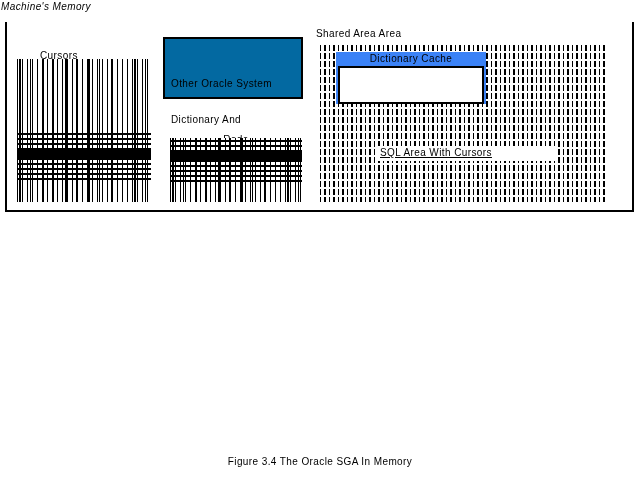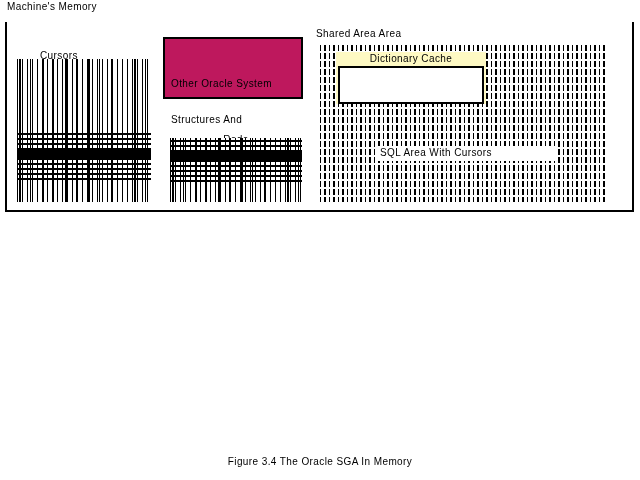--- a/index.html
+++ b/index.html
@@ -39,40 +39,40 @@
       repeating-linear-gradient(90deg,#000 0 1px,transparent 1px 4px,#000 4px 6px,transparent 6px 9px);
   }
 
   #db-label{left:40px;top:26px;}
   #db-pattern{left:17px;top:59px;width:134px;height:143px;}
   #db-band{top:74px;height:50px;}
   #db-band-solid{top:15px;height:12px;}
 
   #other-box{
     left:163px;top:37px;width:140px;height:62px;
-    border:2px solid #000;box-sizing:border-box;background:#be185d;
+    border:2px solid #000;box-sizing:border-box;background:#0369a1;
   }
   #other-text{padding:15px 0 0 6px;}
 
   #redo-label{left:170px;top:110px;width:132px;text-align:center;}
   #redo-pattern{left:170px;top:138px;width:132px;height:64px;}
   #redo-band{top:2px;height:44px;}
   #redo-band-solid{top:12px;height:10px;}
 
   #shared-label{left:316px;top:28px;}
   #shared-pattern{left:320px;top:45px;width:285px;height:157px;}
 
-  #dict-white{left:336px;top:52px;width:150px;height:52px;background:#fef9c3;}
+  #dict-white{left:336px;top:52px;width:150px;height:52px;background:#3b82f6;}
   #dict-label{width:100%;text-align:center;padding-top:1px;}
   #dict-box{position:absolute;left:2px;top:14px;right:2px;bottom:0;border:2px solid #000;background:#fff;}
 
-  #sql-strip{left:378px;top:146px;width:178px;height:15px;background:#fff;}
+  #sql-strip{left:378px;top:146px;width:178px;height:15px;background:#fff;text-decoration:underline;}
   #sql-label{padding:1px 0 0 2px;}
 
-  #title{left:7px;top:1px;}
+  #title{left:1px;top:1px;font-style:italic;}
   #caption{left:0;top:456px;width:640px;text-align:center;}
 </style>
 </head>
 <body>
 
 <div id="title" class="abs lbl">Machine's Memory</div>
 
 <div id="outer-box" class="abs"></div>
 
 <div id="db-label" class="abs lbl">
@@ -81,21 +81,21 @@
 </div>
 <div id="db-pattern" class="abs vlines">
   <div id="db-band" class="hband">
     <div id="db-band-solid" class="hband-solid"></div>
   </div>
 </div>
 
 <div id="other-box" class="abs">
   <div id="other-text" class="lbl">
     <div>Other Oracle System</div>
-    <div>Structures And</div>
+    <div>Dictionary And</div>
     <div>Control Information</div>
   </div>
 </div>
 
 <div id="redo-label" class="abs lbl">
   <div>Redo</div>
   <div>Cache</div>
 </div>
 <div id="redo-pattern" class="abs vlines">
   <div id="redo-band" class="hband">

